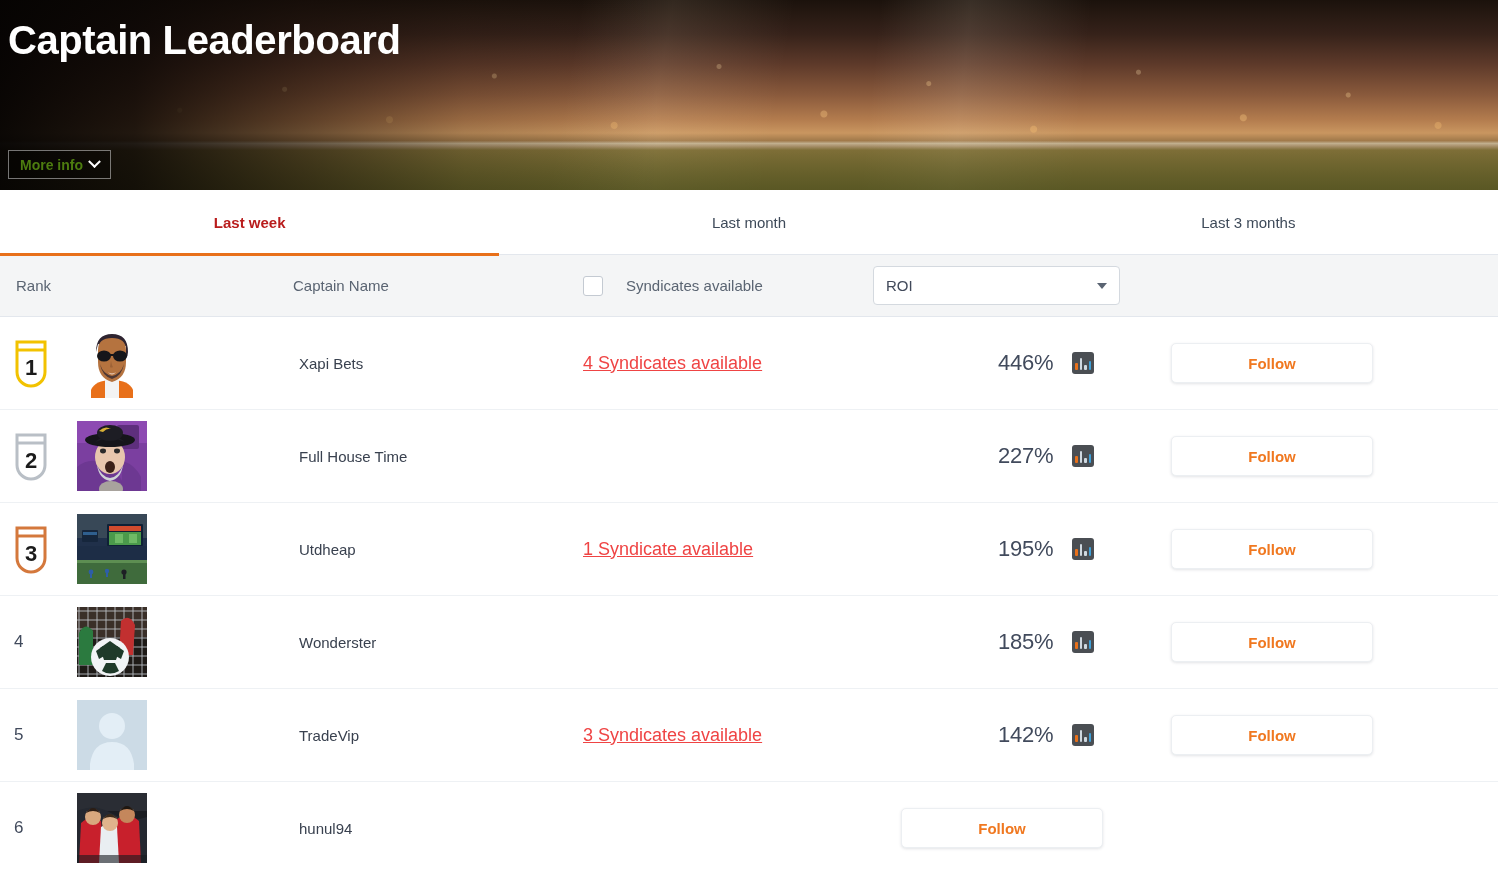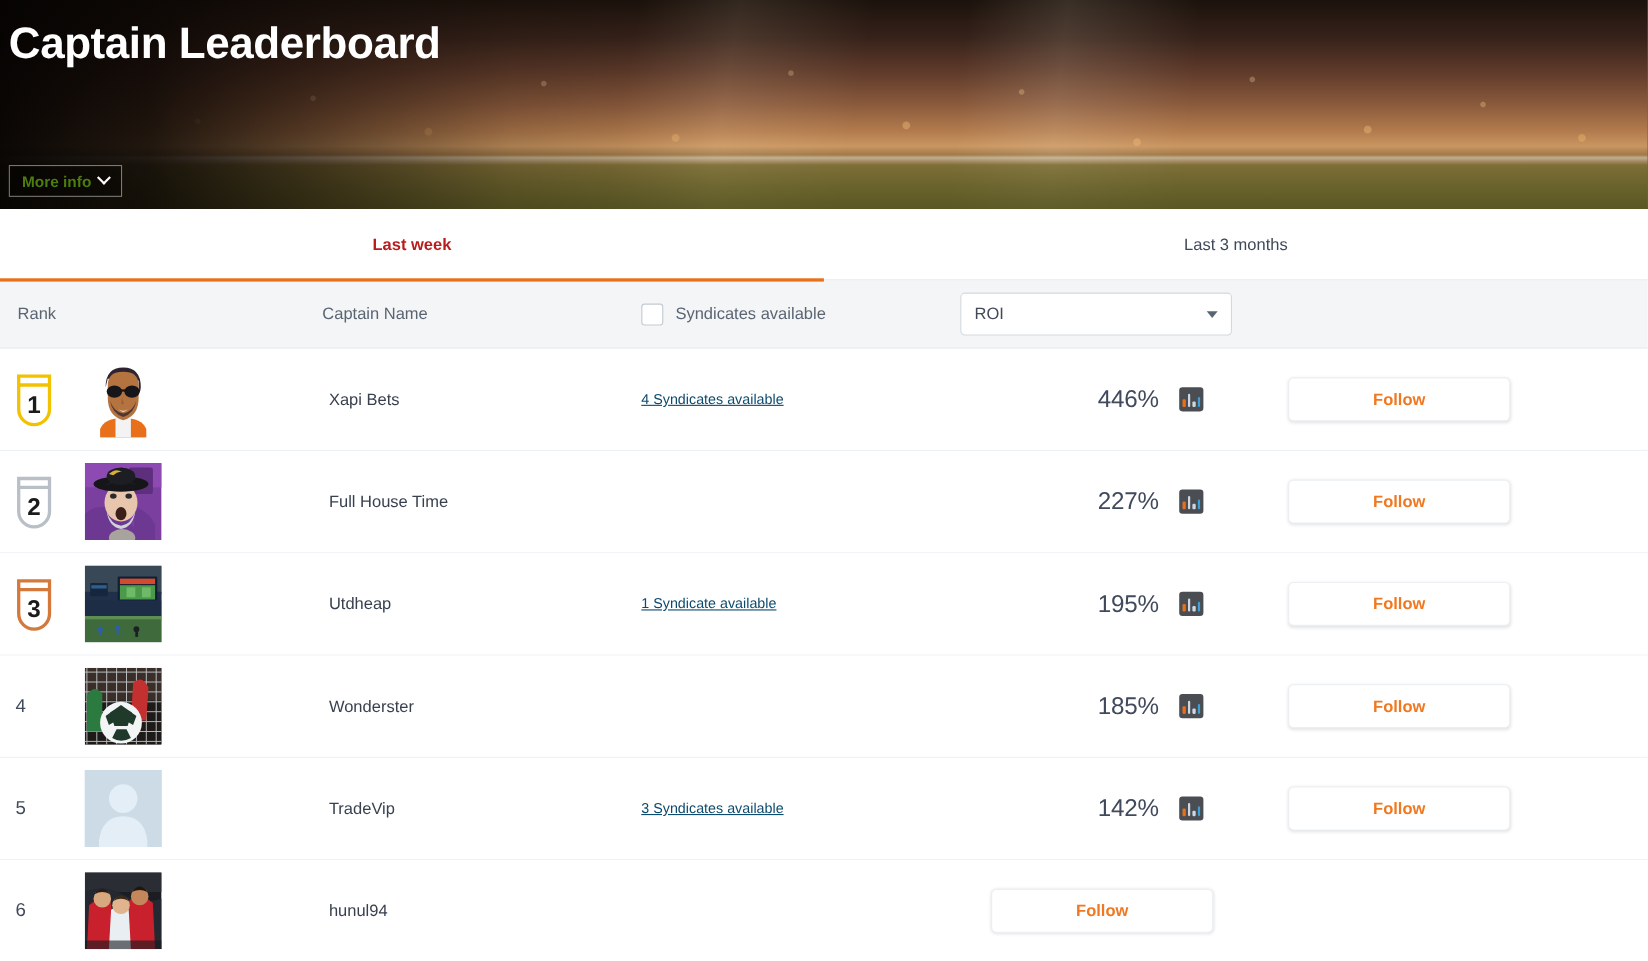--- a/index.html
+++ b/index.html
@@ -140,21 +140,21 @@
   .table-head .c-rank { padding-left: 16px; }
   .hdr-label {
     font-size: 15px;
     color: #5a6472;
   }
   .hdr-rank { padding-left: 0; }
 
   .chk-wrap {
     display: flex;
     align-items: center;
-    gap: 11px;
+    gap: 23px;
   }
   .checkbox {
     width: 20px; height: 20px;
     border: 1px solid #c4cad2;
     border-radius: 3px;
     background: #ffffff;
     cursor: pointer;
     flex: none;
   }
   .select-box {
@@ -217,22 +217,22 @@
   .av-default { background: #ccdbe6; }
 
   .name-cell {
     width: 290px;
     font-size: 15px;
     color: #39414f;
     padding-left: 6px;
   }
   .synd-cell { width: 290px; padding-left: 0px; }
   .synd-link {
-    font-size: 13px;
-    color: #0c4a6e;
+    font-size: 18px;
+    color: #ef4444;
     text-decoration: underline;
     cursor: pointer;
   }
   .roi-cell {
     width: 270px;
     display: flex;
     align-items: center;
     justify-content: flex-start;
     gap: 19px;
     padding-left: 125px;
@@ -285,20 +285,23 @@
   <div class="hero-title">Captain Leaderboard</div>
   <div class="more-info-btn">
     <span>More info</span>
     <span class="chev"></span>
   </div>
 </div>
 
 <div class="tabs">
   <div class="tab active">
     <span>Last week</span>
+  </div>
+  <div class="tab">
+    <span>Last month</span>
   </div>
   <div class="tab">
     <span>Last 3 months</span>
   </div>
 </div>
 
 <div class="table-head">
   <div class="c-rank hdr-rank">
     <span class="hdr-label">Rank</span>
   </div>

